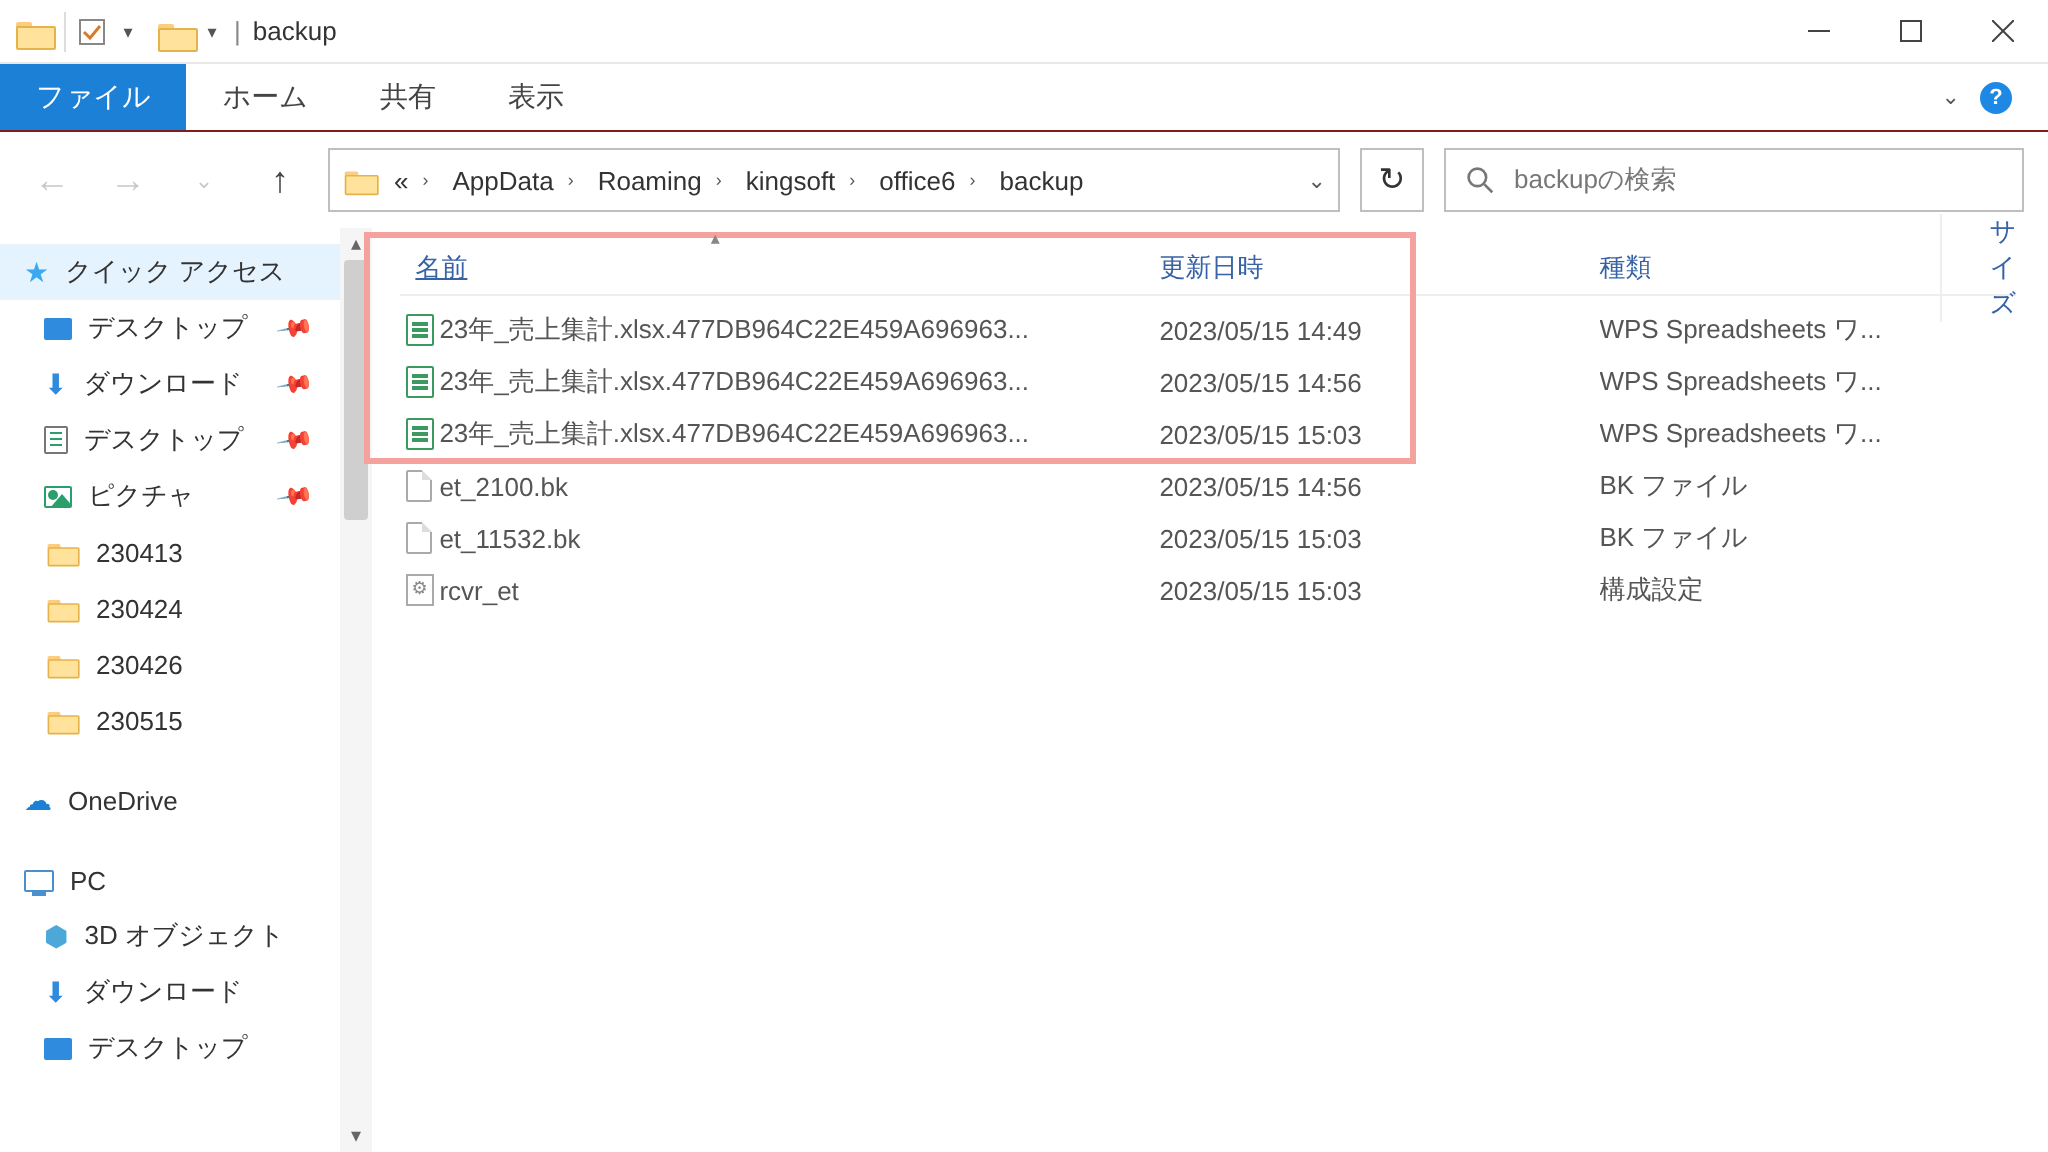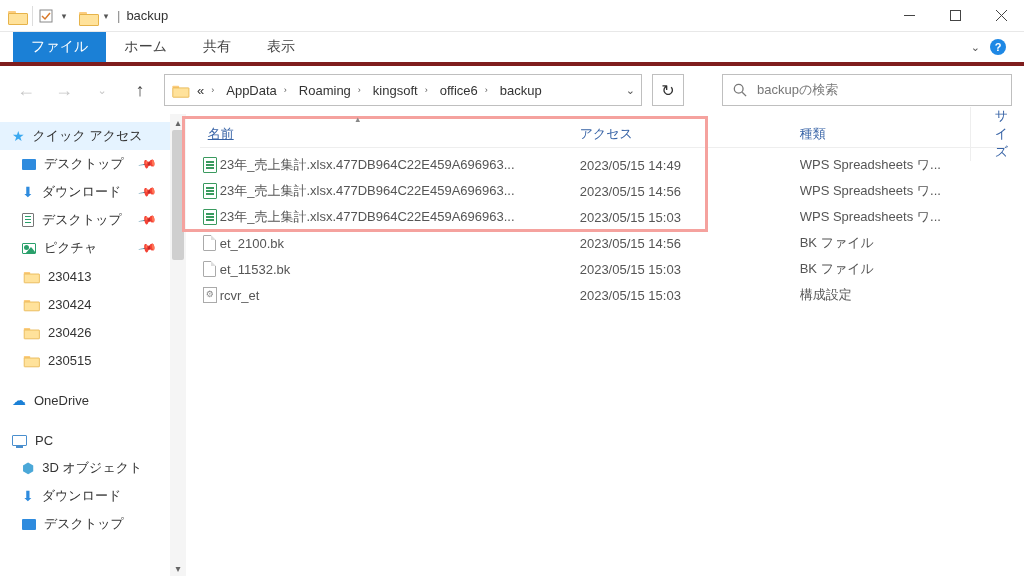--- a/index.html
+++ b/index.html
@@ -15,38 +15,38 @@
   .qat-dropdown { width: 10px; height: 10px; display: flex; align-items: center; justify-content: center; color: #555; font-size: 9px; }
   .titlebar .title-area { display: flex; align-items: center; gap: 6px; margin-left: 10px; flex: 1; }
   .folder-icon-small { width: 16px; height: 12px; }
   .title-text { font-size: 13px; color: #333; }
   .title-sep { color: #888; }
   .winbtns { display: flex; height: 100%; }
   .winbtn { width: 46px; height: 100%; display: flex; align-items: center; justify-content: center; color: #444; }
   .winbtn svg { width: 11px; height: 11px; stroke: currentColor; fill: none; stroke-width: 1; }
 
   
-  .ribbon { height: 34px; display: flex; align-items: stretch; border-bottom: 4px solid #7f1d1d; padding-left: 13px; }
+  .ribbon { height: 34px; display: flex; align-items: stretch; border-bottom: 1px solid #7f1d1d; }
   .ribbon-file { background: #1b80d6; color: #fff; padding: 0 18px; display: flex; align-items: center; font-size: 14px; }
   .ribbon-tab { padding: 0 18px; display: flex; align-items: center; color: #444; font-size: 14px; }
   .ribbon-spacer { flex: 1; }
   .ribbon-right { display: flex; align-items: center; gap: 10px; padding-right: 18px; color: #555; }
   .chevron { font-size: 11px; color: #555; }
   .help-circle { width: 16px; height: 16px; border-radius: 50%; background: #1e88e5; color: #fff; display: flex; align-items: center; justify-content: center; font-size: 11px; font-weight: bold; }
 
   
   .navbar { height: 48px; display: flex; align-items: center; padding: 0 12px; gap: 10px; }
   .nav-arrow { width: 28px; height: 28px; display: flex; align-items: center; justify-content: center; color: #c8c8c8; font-size: 18px; }
   .nav-arrow.enabled { color: #444; }
   .address { flex: 1; height: 32px; border: 1px solid #bfbfbf; display: flex; align-items: center; padding: 0 6px; gap: 4px; background: #fff; }
   .crumb { display: flex; align-items: center; color: #333; padding: 0 4px; gap: 5px;}
   .crumb .caret { font-size: 9px; color: #555; margin-left: 2px; }
   .address-end { margin-left: auto; display: flex; align-items: center; gap: 10px; color: #555; }
   .refresh { width: 32px; height: 32px; border: 1px solid #bfbfbf; display: flex; align-items: center; justify-content: center; font-size: 16px; color: #333; }
-  .search { width: 290px; height: 32px; border: 1px solid #bfbfbf; display: flex; align-items: center; padding: 0 10px; gap: 10px; color: #777; margin-left: 28px; }
+  .search { width: 290px; height: 32px; border: 1px solid #bfbfbf; display: flex; align-items: center; padding: 0 10px; gap: 10px; color: #777; }
   .search svg { width: 14px; height: 14px; stroke: #777; fill: none; stroke-width: 1.5; }
 
   
   .body { display: flex; height: calc(576px - 32px - 34px - 48px); }
   .sidebar { width: 186px; border-right: 1px solid #eee; padding-top: 8px; overflow: hidden; }
   .tree-scrollbar { position: absolute; left: 170px; top: 114px; width: 16px; height: 462px; background: #f5f5f5; }
   .tree-scrollbar .thumb { position: absolute; top: 16px; left: 2px; width: 12px; height: 130px; background: #cfcfcf; border-radius: 2px; }
   .tree-scrollbar .arrow { position: absolute; left: 0; width: 16px; height: 16px; font-size: 10px; display:flex; align-items:center; justify-content:center; color:#666;}
   .tree-scrollbar .arrow.up{ top:0;} .tree-scrollbar .arrow.down{ bottom:0;}
   .tree-item { display: flex; align-items: center; height: 28px; padding-left: 12px; gap: 8px; color: #333; }
@@ -257,21 +257,21 @@
     <div class="arrow up">▴</div>
     <div class="thumb"></div>
     <div class="arrow down">▾</div>
   </div>
 
   <div class="listing">
     <div class="highlight-box" style="top:2px; left:4px; width:526px; height:116px;"></div>
     <div class="sort-ind" style="position:absolute; left:170px; top:0px; width:20px;">▴</div>
     <div class="columns">
       <div class="col-name col-label">名前</div>
-      <div class="col-date col-label">アクセス</div>
+      <div class="col-date col-label">更新日時</div>
       <div style="width:60px;"></div>
       <div class="col-type col-label">種類</div>
       <div class="col-size col-label" style="border-left:1px solid #eee; padding-left:24px;">サイズ</div>
     </div>
     <div class="files" id="file-rows">
         <div class="row">
           <span class="ic">
             <span class="xlsx-ic"></span>
           </span>
           <span class="name">23年_売上集計.xlsx.477DB964C22E459A696963...</span>

